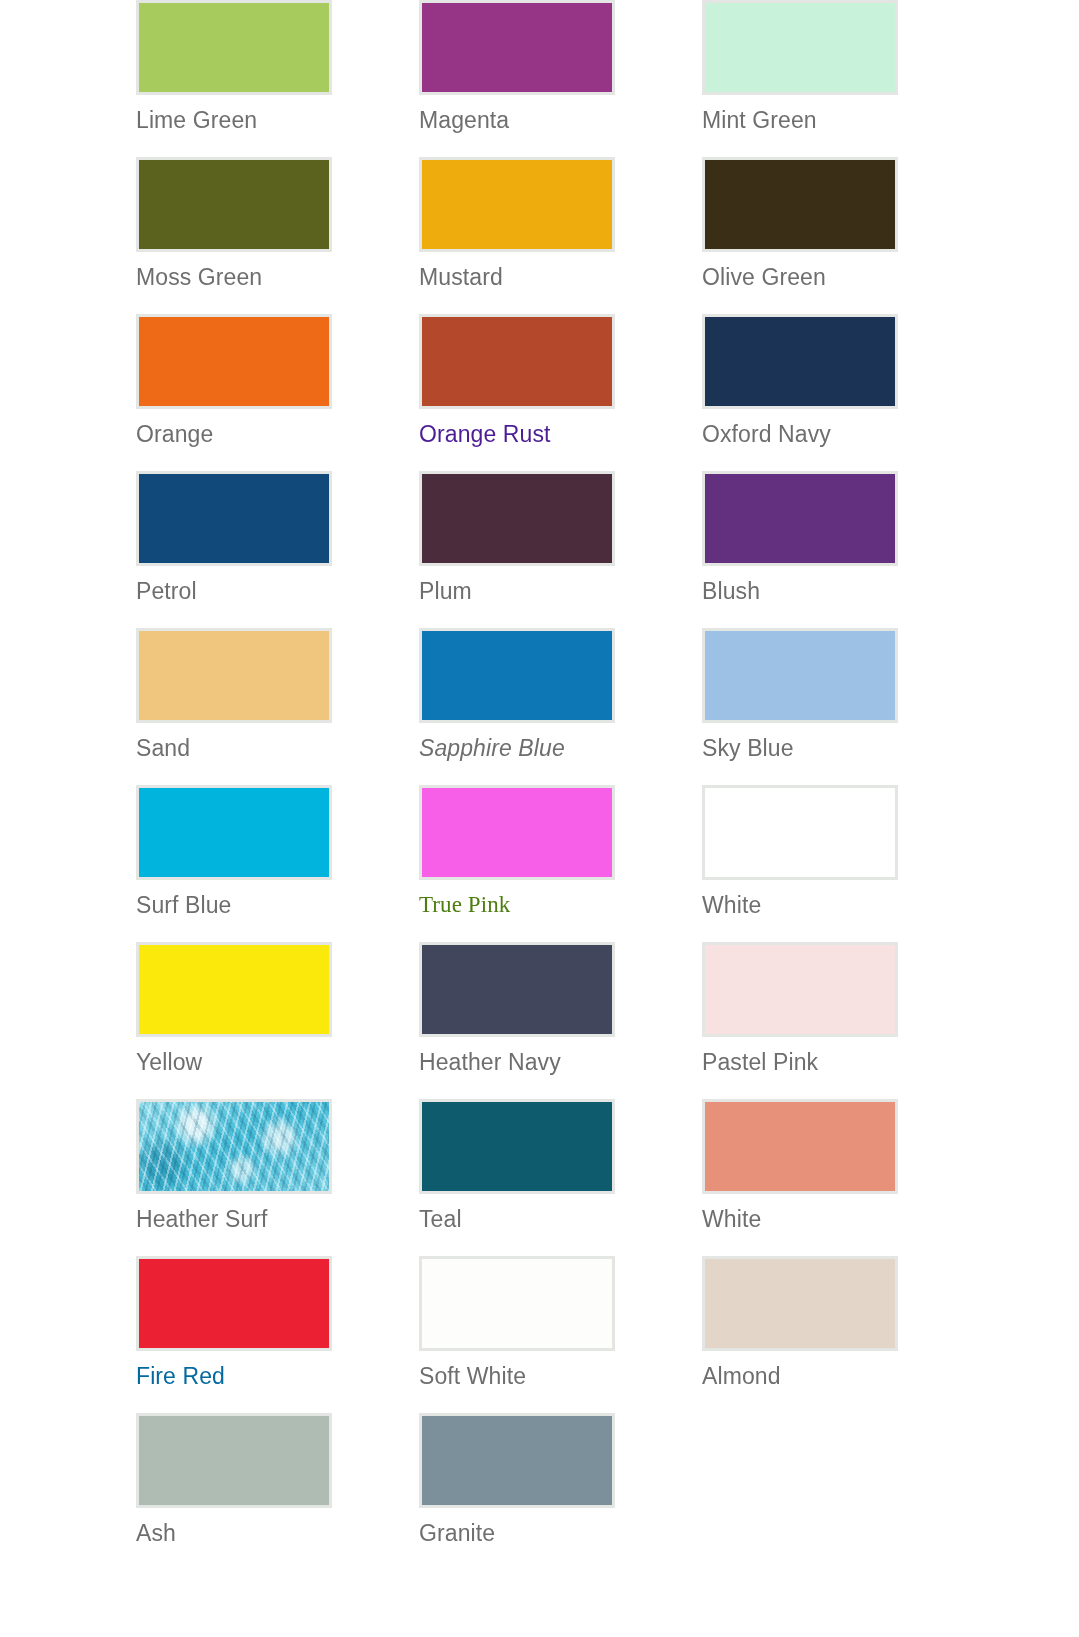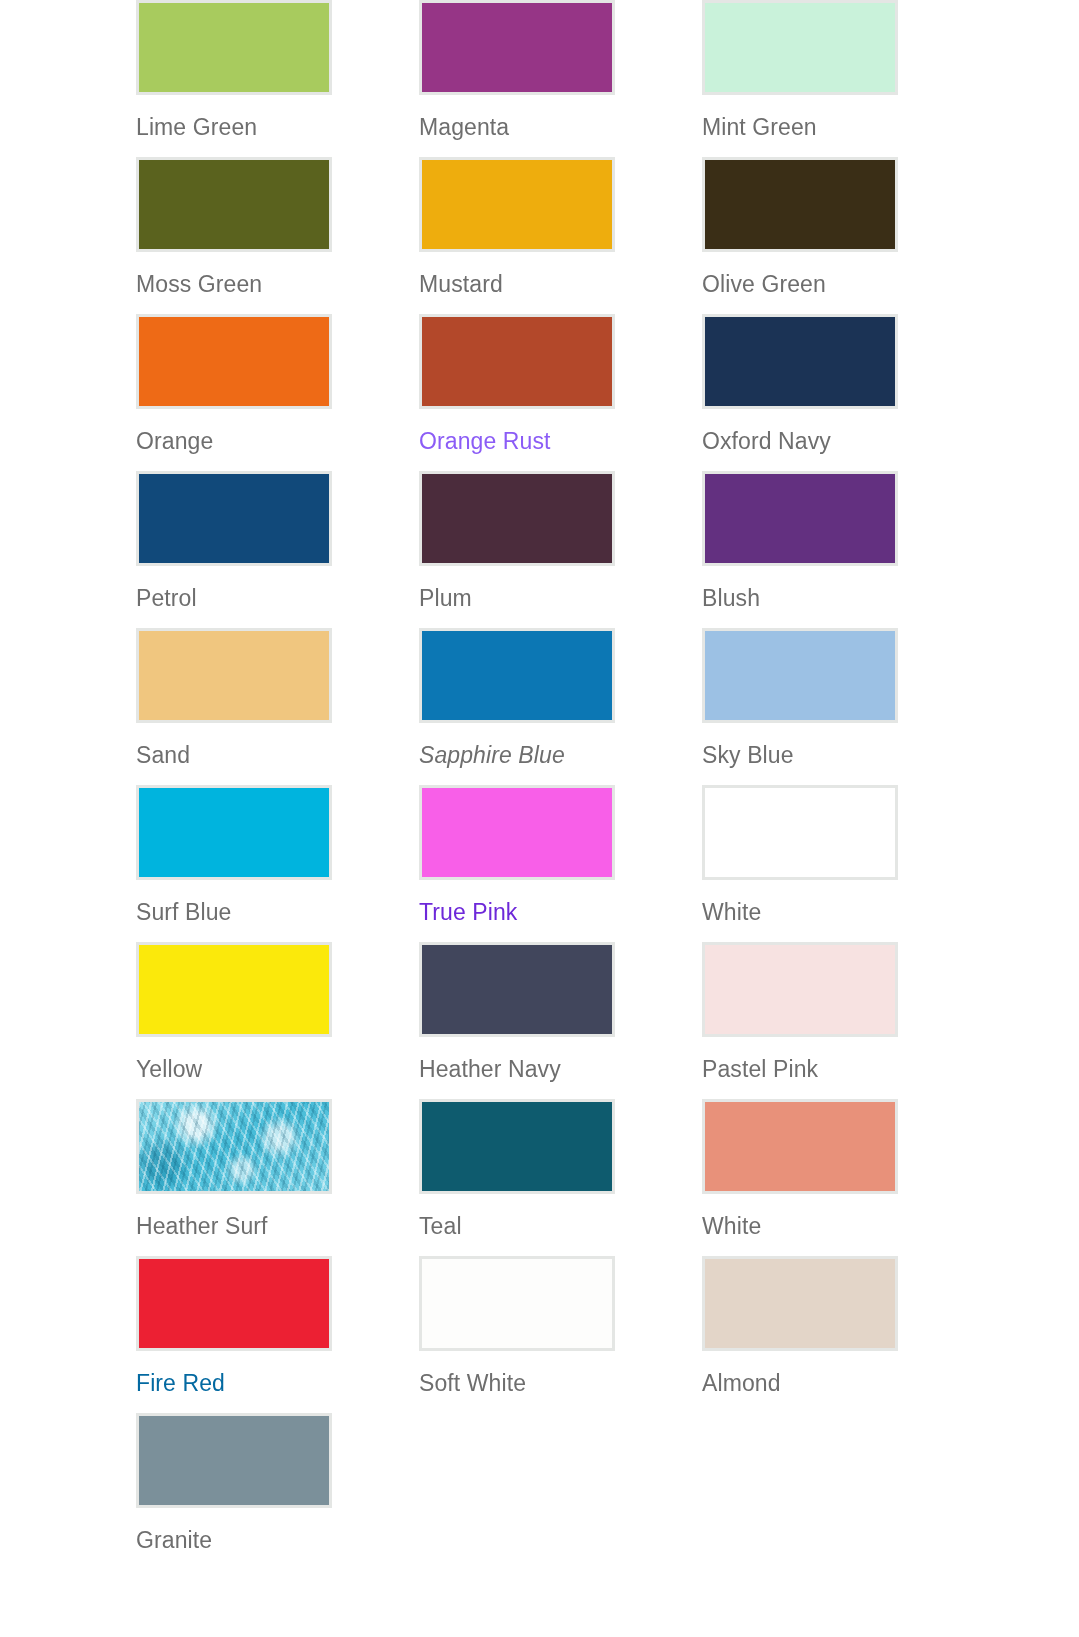--- a/index.html
+++ b/index.html
@@ -40,21 +40,21 @@
     background-clip: padding-box;
     flex: none;
   }
 
   .swatch-fill {
     width: 100%;
     height: 100%;
   }
 
   .swatch-label {
-    margin-top: 18px;
+    margin-top: 11px;
     font-size: 23px;
     line-height: 28px;
     color: #6e6e6e;
     font-family: "Liberation Sans", sans-serif;
     letter-spacing: 0.1px;
     white-space: nowrap;
   }
 
   
   .tex-heather-oatmeal {
@@ -140,21 +140,21 @@
     <div class="swatch-cell">
       <div class="swatch-chip" style="border-color: rgb(228, 230, 228);">
         <div class="swatch-fill" style="background: rgb(238, 106, 22);"></div>
       </div>
       <div class="swatch-label" style="color: rgb(110, 110, 110);">Orange</div>
     </div>
     <div class="swatch-cell">
       <div class="swatch-chip" style="border-color: rgb(228, 230, 228);">
         <div class="swatch-fill" style="background: rgb(179, 72, 42);"></div>
       </div>
-      <div class="swatch-label" style="color: #8b5cf6;">Orange Rust</div>
+      <div class="swatch-label" style="color: #4c1d95;">Orange Rust</div>
     </div>
     <div class="swatch-cell">
       <div class="swatch-chip" style="border-color: rgb(228, 230, 228);">
         <div class="swatch-fill" style="background: rgb(27, 51, 85);"></div>
       </div>
       <div class="swatch-label" style="color: rgb(110, 110, 110);">Oxford Navy</div>
     </div>
     <div class="swatch-cell">
       <div class="swatch-chip" style="border-color: rgb(228, 230, 228);">
         <div class="swatch-fill" style="background: rgb(17, 73, 122);"></div>
@@ -194,21 +194,21 @@
     <div class="swatch-cell">
       <div class="swatch-chip" style="border-color: rgb(228, 230, 228);">
         <div class="swatch-fill" style="background: rgb(0, 180, 222);"></div>
       </div>
       <div class="swatch-label" style="color: rgb(110, 110, 110);">Surf Blue</div>
     </div>
     <div class="swatch-cell">
       <div class="swatch-chip" style="border-color: rgb(228, 230, 228);">
         <div class="swatch-fill" style="background: rgb(248, 95, 232);"></div>
       </div>
-      <div class="swatch-label" style="color: #6d28d9;">True Pink</div>
+      <div class="swatch-label" style="color: #4d7c0f; font-family: Liberation Serif, serif;">True Pink</div>
     </div>
     <div class="swatch-cell">
       <div class="swatch-chip" style="border-color: rgb(228, 230, 228);">
         <div class="swatch-fill" style="background: rgb(255, 255, 255);"></div>
       </div>
       <div class="swatch-label" style="color: rgb(110, 110, 110);">White</div>
     </div>
     <div class="swatch-cell">
       <div class="swatch-chip" style="border-color: rgb(228, 230, 228);">
         <div class="swatch-fill" style="background: rgb(251, 233, 11);"></div>
@@ -258,17 +258,23 @@
       <div class="swatch-label" style="color: rgb(110, 110, 110);">Soft White</div>
     </div>
     <div class="swatch-cell">
       <div class="swatch-chip" style="border-color: rgb(228, 230, 228);">
         <div class="swatch-fill" style="background: rgb(227, 213, 200);"></div>
       </div>
       <div class="swatch-label" style="color: rgb(110, 110, 110);">Almond</div>
     </div>
     <div class="swatch-cell">
       <div class="swatch-chip" style="border-color: rgb(228, 230, 228);">
+        <div class="swatch-fill" style="background: rgb(174, 188, 180);"></div>
+      </div>
+      <div class="swatch-label" style="color: rgb(110, 110, 110);">Ash</div>
+    </div>
+    <div class="swatch-cell">
+      <div class="swatch-chip" style="border-color: rgb(228, 230, 228);">
         <div class="swatch-fill" style="background: rgb(123, 144, 154);"></div>
       </div>
       <div class="swatch-label" style="color: rgb(110, 110, 110);">Granite</div>
     </div>
   </div>
 
 </body></html>

